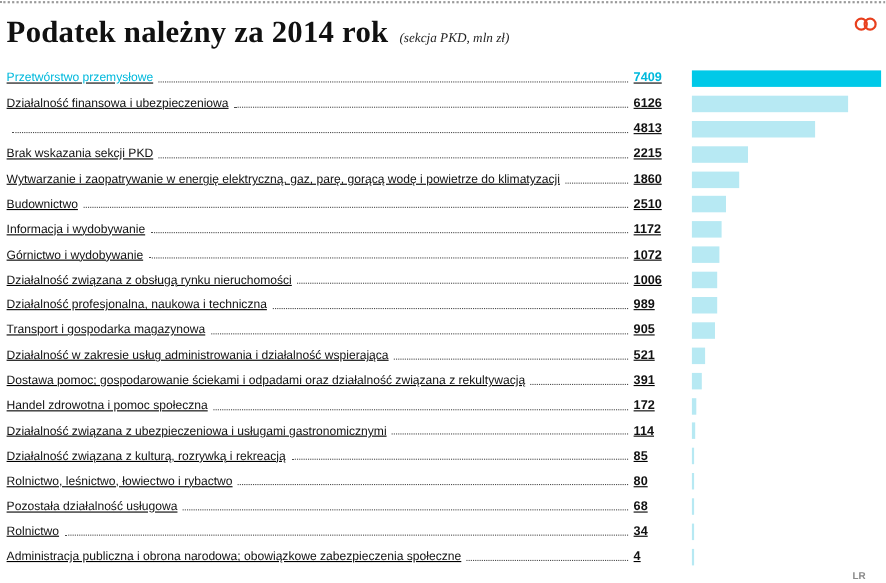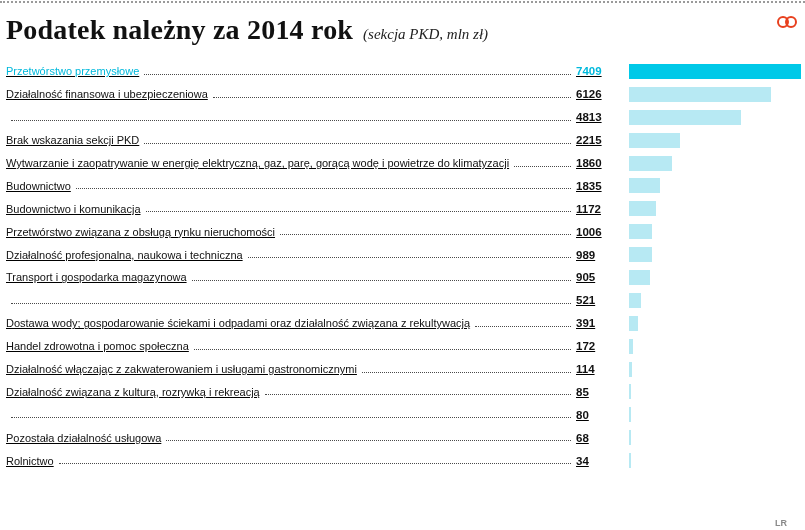--- a/index.html
+++ b/index.html
@@ -25,21 +25,21 @@
     margin:0;
     font-family:"Liberation Serif",serif;
     font-weight:700;
     font-size:28px;
     color:#111;
     letter-spacing:.2px;
   }
   .subtitle{
     font-family:"Liberation Serif",serif;
     font-style:italic;
-    font-size:15px;
+    font-size:12px;
     color:#222;
     margin-left:10px;
   }
   .logo{
     margin-left:auto;
     align-self:flex-start;
     display:flex;
     align-items:center;
     margin-top:2px;
     margin-right:2px;
@@ -154,35 +154,43 @@
         <span class="label">Wytwarzanie i zaopatrywanie w energię elektryczną, gaz, parę, gorącą wodę i powietrze do klimatyzacji</span>
         <span class="leader"></span>
         <span class="value">1860</span>
         <span class="bar-area">
           <span class="bar" style="width: 43.1799px;"></span>
         </span>
       </div>
       <div class="row">
         <span class="label">Budownictwo</span>
         <span class="leader"></span>
-        <span class="value">1835</span>
+        <span class="value">2510</span>
         <span class="bar-area">
           <span class="bar" style="width: 30.7599px;"></span>
         </span>
       </div>
       <div class="row">
-        <span class="label">Budownictwo i komunikacja</span>
+        <span class="label">Informacja i wydobywanie</span>
         <span class="leader"></span>
         <span class="value">1172</span>
         <span class="bar-area">
           <span class="bar" style="width: 27.208px;"></span>
         </span>
       </div>
       <div class="row">
-        <span class="label">Przetwórstwo związana z obsługą rynku nieruchomości</span>
+        <span class="label">Górnictwo i wydobywanie</span>
+        <span class="leader"></span>
+        <span class="value">1072</span>
+        <span class="bar-area">
+          <span class="bar" style="width: 24.8865px;"></span>
+        </span>
+      </div>
+      <div class="row">
+        <span class="label">Działalność związana z obsługą rynku nieruchomości</span>
         <span class="leader"></span>
         <span class="value">1006</span>
         <span class="bar-area">
           <span class="bar" style="width: 23.3543px;"></span>
         </span>
       </div>
       <div class="row">
         <span class="label">Działalność profesjonalna, naukowa i techniczna</span>
         <span class="leader"></span>
         <span class="value">989</span>
@@ -192,77 +200,87 @@
       </div>
       <div class="row">
         <span class="label">Transport i gospodarka magazynowa</span>
         <span class="leader"></span>
         <span class="value">905</span>
         <span class="bar-area">
           <span class="bar" style="width: 21.0096px;"></span>
         </span>
       </div>
       <div class="row">
+        <span class="label">Działalność w zakresie usług administrowania i działalność wspierająca</span>
         <span class="leader"></span>
         <span class="value">521</span>
         <span class="bar-area">
           <span class="bar" style="width: 12.095px;"></span>
         </span>
       </div>
       <div class="row">
-        <span class="label">Dostawa wody; gospodarowanie ściekami i odpadami oraz działalność związana z rekultywacją</span>
+        <span class="label">Dostawa pomoc; gospodarowanie ściekami i odpadami oraz działalność związana z rekultywacją</span>
         <span class="leader"></span>
         <span class="value">391</span>
         <span class="bar-area">
           <span class="bar" style="width: 9.07707px;"></span>
         </span>
       </div>
       <div class="row">
         <span class="label">Handel zdrowotna i pomoc społeczna</span>
         <span class="leader"></span>
         <span class="value">172</span>
         <span class="bar-area">
           <span class="bar" style="width: 3.99298px;"></span>
         </span>
       </div>
       <div class="row">
-        <span class="label">Działalność włączając z zakwaterowaniem i usługami gastronomicznymi</span>
+        <span class="label">Działalność związana z ubezpieczeniowa i usługami gastronomicznymi</span>
         <span class="leader"></span>
         <span class="value">114</span>
         <span class="bar-area">
           <span class="bar" style="width: 2.64651px;"></span>
         </span>
       </div>
       <div class="row">
         <span class="label">Działalność związana z kulturą, rozrywką i rekreacją</span>
         <span class="leader"></span>
         <span class="value">85</span>
         <span class="bar-area">
           <span class="bar" style="width: 2px;"></span>
         </span>
       </div>
       <div class="row">
+        <span class="label">Rolnictwo, leśnictwo, łowiectwo i rybactwo</span>
         <span class="leader"></span>
         <span class="value">80</span>
         <span class="bar-area">
           <span class="bar" style="width: 2px;"></span>
         </span>
       </div>
       <div class="row">
         <span class="label">Pozostała działalność usługowa</span>
         <span class="leader"></span>
         <span class="value">68</span>
         <span class="bar-area">
           <span class="bar" style="width: 2px;"></span>
         </span>
       </div>
       <div class="row">
         <span class="label">Rolnictwo</span>
         <span class="leader"></span>
         <span class="value">34</span>
+        <span class="bar-area">
+          <span class="bar" style="width: 2px;"></span>
+        </span>
+      </div>
+      <div class="row">
+        <span class="label">Administracja publiczna i obrona narodowa; obowiązkowe zabezpieczenia społeczne</span>
+        <span class="leader"></span>
+        <span class="value">4</span>
         <span class="bar-area">
           <span class="bar" style="width: 2px;"></span>
         </span>
       </div>
     </div>
 
   <div class="credit">LR</div>
 </div>
 
 </body></html>

